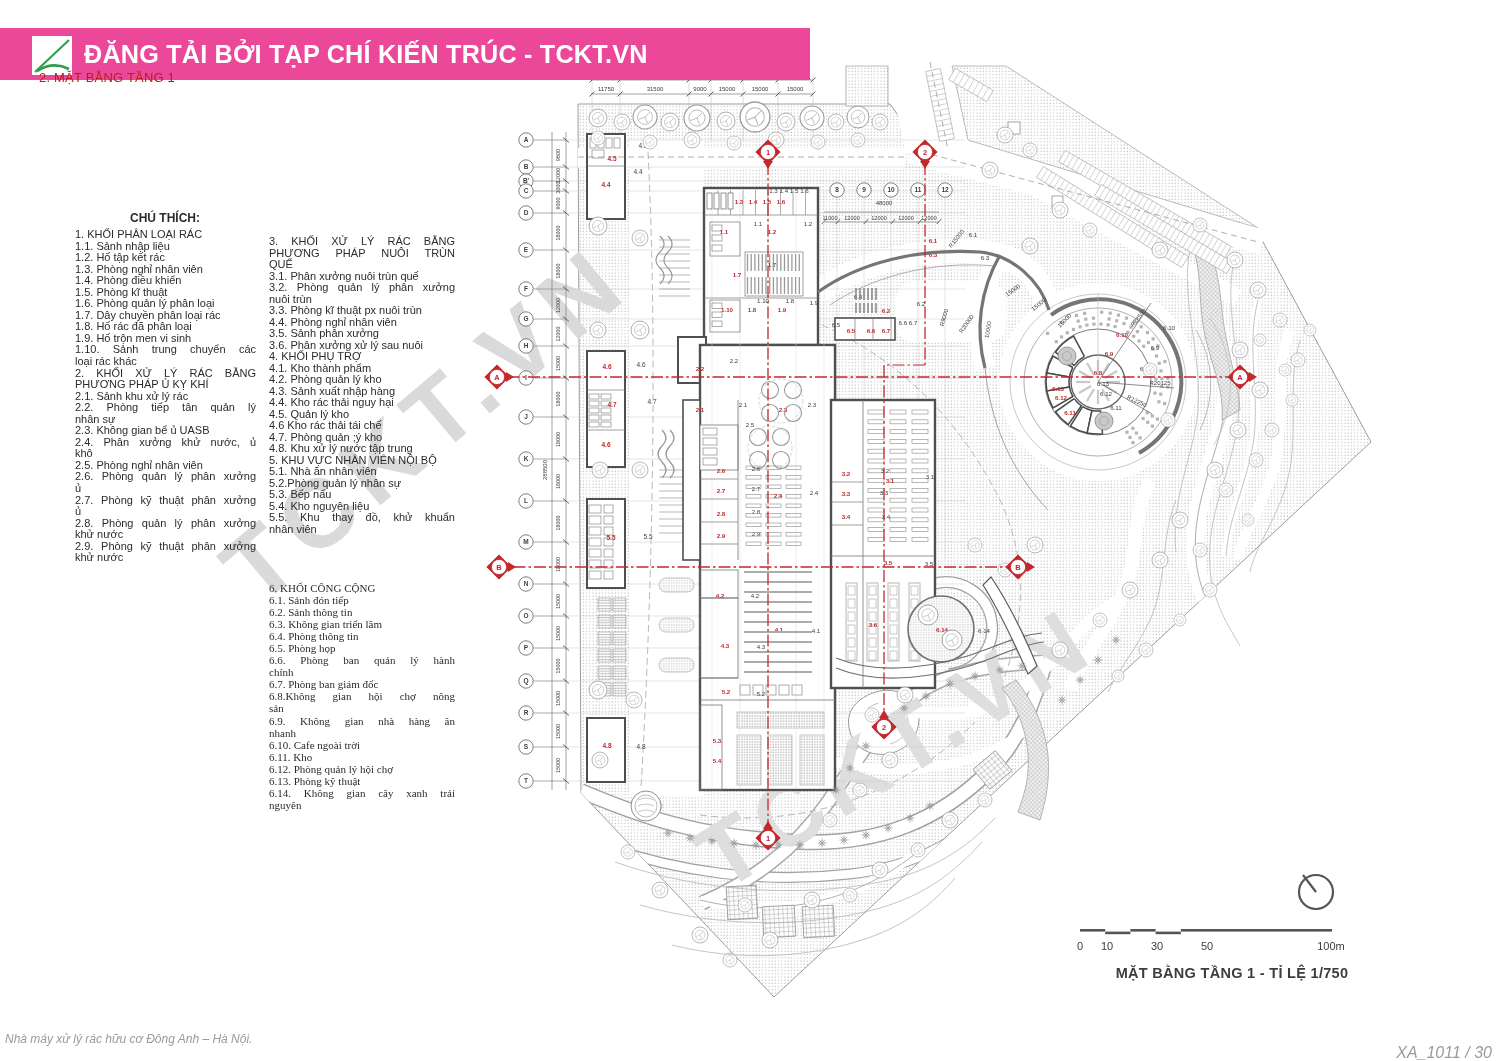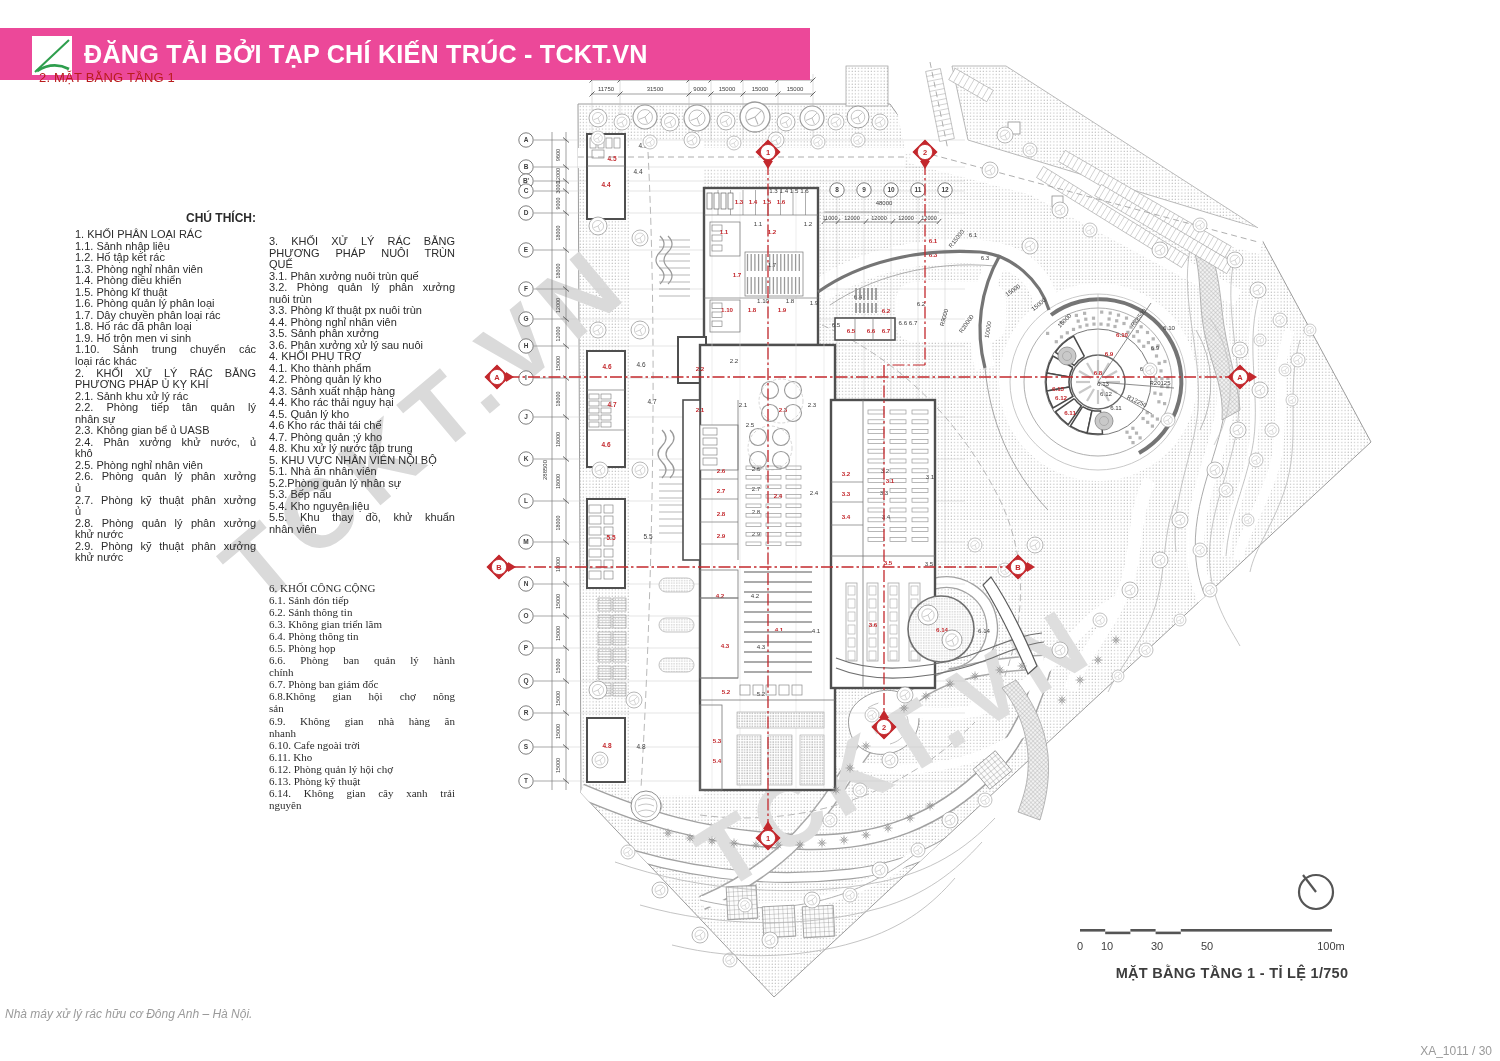--- a/index.html
+++ b/index.html
@@ -4,27 +4,27 @@
 * { margin:0; padding:0; box-sizing:border-box; }
 body { width:1500px; height:1061px; position:relative; background:#ffffff;
        font-family:"Liberation Sans", sans-serif; overflow:hidden; }
 .hdr { position:absolute; left:0; top:28px; width:810px; height:52px; background:#ec4899; }
 .hdr .logo { position:absolute; left:32px; top:8px; }
 .hdr .t { position:absolute; left:84px; top:12px; color:#ffffff; font-size:25.2px; font-weight:bold;
           letter-spacing:0.2px; white-space:nowrap; }
 .title { position:absolute; left:11px; top:70px; font-size:13px; color:#b91c1c; letter-spacing:0.2px;margin-left:28px; }
 .leg { position:absolute; font-size:11px; line-height:11.55px; color:#2b2b2b; }
 .leg .js { text-align:justify; text-align-last:justify; }
-.leghead { position:absolute; left:74px; top:211px; width:182px; text-align:right;
+.leghead { position:absolute; left:74px; top:211px; width:182px; text-align:center;
            font-weight:bold; font-size:12px; color:#2b2b2b; }
 #c1 { left:75px; top:229px; width:181px; }
 #c2 { left:269px; top:236px; width:186px; line-height:11.5px; }
 #c3 { left:269px; top:582px; width:186px; line-height:12.05px;font-family:Liberation Serif, serif; }
-.foot1 { position:absolute; left:5px; top:1007px; font-size:12px; font-style:italic; color:#9a9a9a; }
-.foot2 { position:absolute; right:8px; top:1044px; font-size:12px; color:#9a9a9a; }
+.foot1 { position:absolute; left:5px; top:1032px; font-size:12px; font-style:italic; color:#9a9a9a; }
+.foot2 { position:absolute; right:8px; top:1044px; font-size:16px; font-style:italic; color:#9a9a9a; }
 .sb { position:absolute; }
 </style></head>
 <body>
 <svg class="sb" style="left:0;top:0" width="1500" height="1061" viewBox="0 0 1500 1061">
 <defs>
 <pattern id="dt" width="3.2" height="3.2" patternUnits="userSpaceOnUse">
         <rect width="3.2" height="3.2" fill="#ffffff"></rect>
         <circle cx="1" cy="1" r="0.55" fill="#a9a9a9"></circle>
       </pattern>
 <pattern id="dt2" width="2.6" height="2.6" patternUnits="userSpaceOnUse">

